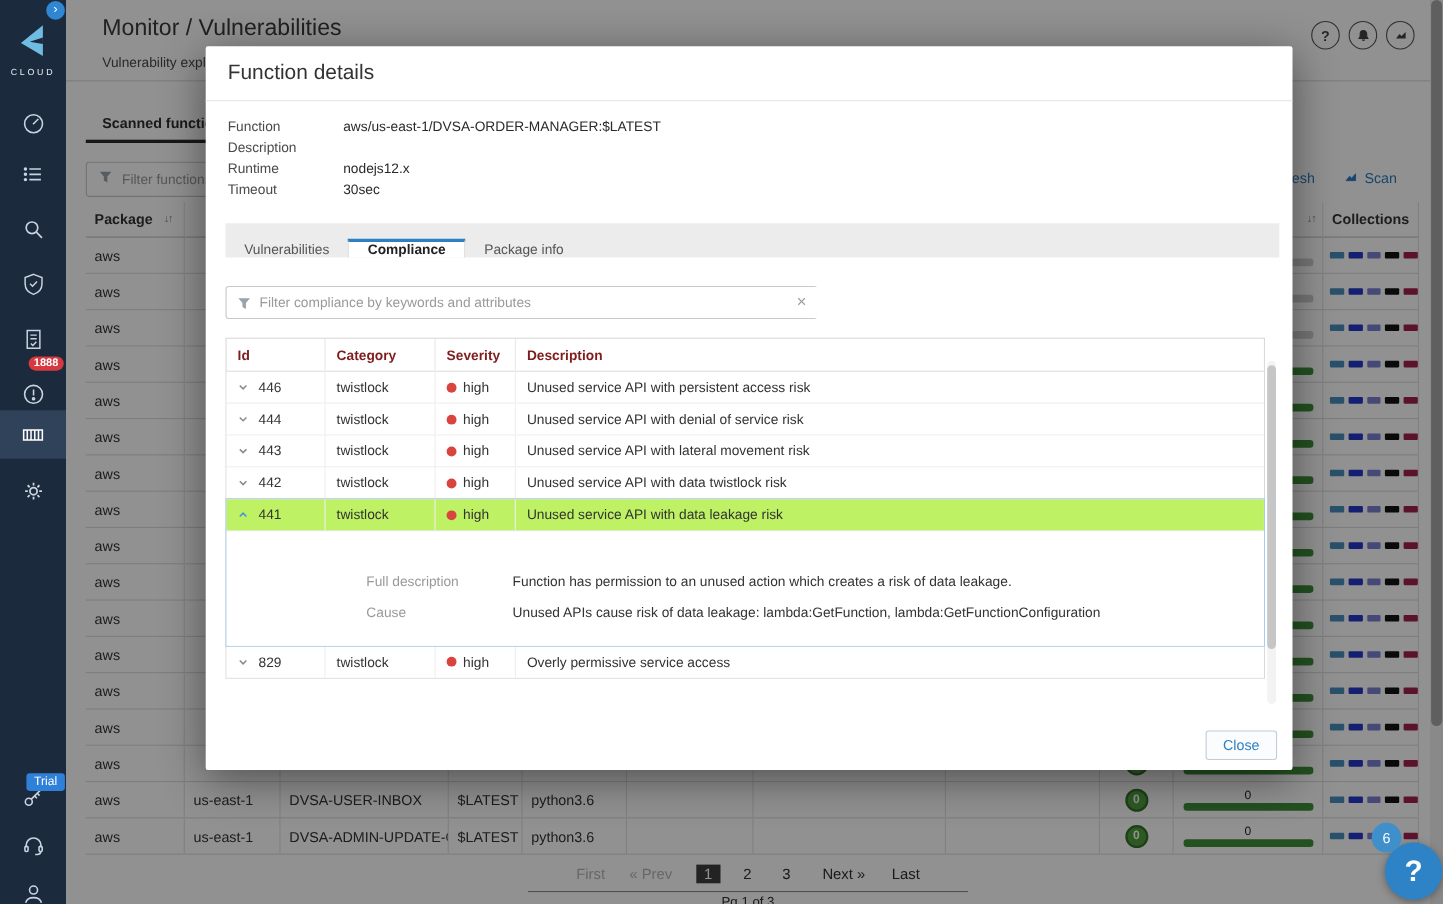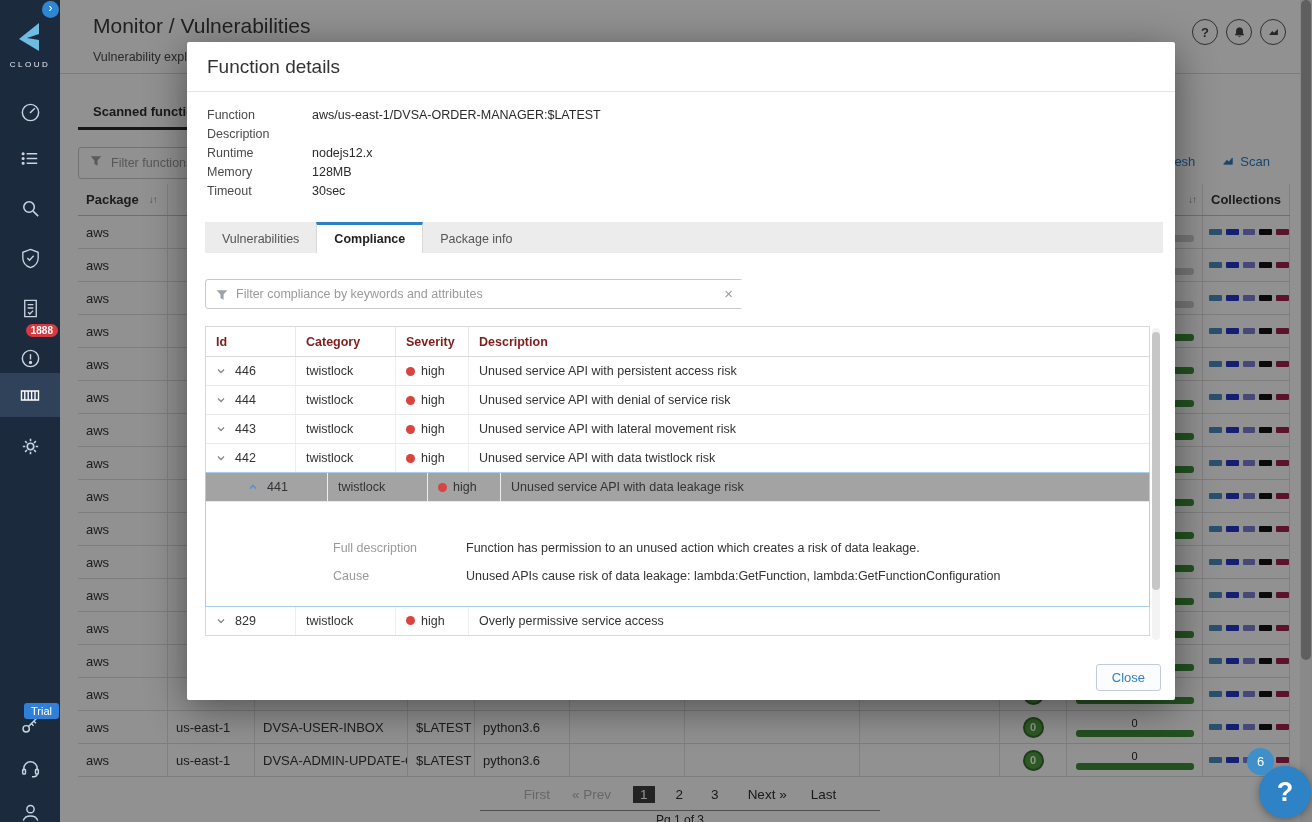--- a/index.html
+++ b/index.html
@@ -73,40 +73,40 @@
   .overlay { position:absolute; left:60px; top:0; width:1252px; height:822px; background:rgba(0,0,0,0.43); z-index:70; }
 
   
   .modal { position:absolute; left:187px; top:42px; width:988px; height:658px; background:#fff; z-index:100;
     border-radius:2px; box-shadow:0 8px 40px rgba(0,0,0,0.45); font-size:12.5px; color:#333; }
   .m-title { font-size:19px; color:#333; padding:14px 20px 13px; border-bottom:1px solid #e6e6e6; }
   .m-info { margin:14px 20px 0; }
   .i-row { display:flex; line-height:19px; }
   .i-label { width:105px; color:#4a4a4a; }
   .i-value { color:#2a2a2a; }
-  .m-tabs { margin:21px 12px 0 18px; background:#ececec; display:flex; height:31px; }
+  .m-tabs { margin:21px 12px 0 18px; background:#ececec; display:flex; height:31px;align-items:flex-end; }
   .m-tab { padding:0 17px; display:flex; align-items:center; color:#555; border-top:3px solid transparent; cursor:pointer; }
   .m-tab[data-active="true"] { background:#fff; border-top-color:#2f80c3; color:#222; font-weight:bold;
     border-left:1px solid #d9d9d9; border-right:1px solid #d9d9d9; }
   .m-filter-row { margin:26px 18px 0; display:flex; align-items:center; }
   .m-input { position:relative; width:538px; height:30px; border:1px solid #c9c9c9; border-radius:3px; background:#fff;padding-left:28px; }
   .m-input input { position:absolute; left:30px; top:0; width:585px; height:28px; border:none; outline:none; font-size:12.5px; font-family:inherit; color:#555; }
   .funnel { position:absolute; left:9px; top:8px; color:#9aa2ab; }
   .clear-x { position:absolute; right:9px; top:5px; color:#9a9a9a; font-size:15px; cursor:pointer; }
   .help-dot { margin-left:14px; width:15px; height:15px; border-radius:50%; background:#1f1f1f; color:#fff;
     font-size:10px; font-weight:bold; display:flex; align-items:center; justify-content:center; }
 
   .m-table { margin:17px 18px 0; width:945px; border:1px solid #d9d9d9; }
   .c-head, .c-row { display:grid; grid-template-columns:90px 100px 73px 680px; align-items:center; }
   .c-head { height:30px; font-weight:bold; color:#7f1d1d; border-bottom:1px solid #d9d9d9; }
   .c-head > div { padding-left:10px; border-right:1px solid #e8e8e8; height:100%; display:flex; align-items:center; }
   .c-head > div:last-child, .c-row > div:last-child { border-right:none; }
   .c-row { height:29px; border-bottom:1px solid #e9e9e9; background:#fff; cursor:pointer; }
   .c-row > div { padding-left:10px; border-right:1px solid #eee; height:100%; display:flex; align-items:center; overflow:hidden; white-space:nowrap; }
-  .c-row[data-state="expanded"] { background:#a3a3a3;padding-left:32px; }
+  .c-row[data-state="expanded"] { background:#bef264; }
   .c-id { gap:0; }
   .chev { margin-right:9px; display:inline-flex; }
   .c-row[data-state="expanded"] .chev svg { transform:rotate(180deg); }
   .c-row[data-state="expanded"] .chev path { stroke:#4a90d9; }
   .c-sev { gap:6px; }
   .dot { width:9px; height:9px; border-radius:50%; background:#d9443f; flex:none; }
   .expanded-group { border:1px solid #a9cdec; margin:-1px; position:relative; }
   .c-panel { height:104px; padding-top:32px; background:#fff; }
   .p-row { display:flex; line-height:28px; }
   .p-label { width:120px; margin-left:127px; color:#9a9a9a; }
@@ -920,24 +920,20 @@
         <div class="i-row">
           <div class="i-label">Description</div>
           <div class="i-value"></div>
         </div>
 
         <div class="i-row">
           <div class="i-label">Runtime</div>
           <div class="i-value">nodejs12.x</div>
         </div>
 
-        <div class="i-row">
-          <div class="i-label">Memory</div>
-          <div class="i-value">128MB</div>
-        </div>
 
         <div class="i-row">
           <div class="i-label">Timeout</div>
           <div class="i-value">30sec</div>
         </div>
       </div>
 
     <div class="m-tabs">
 
         <div class="m-tab" data-active="false">

